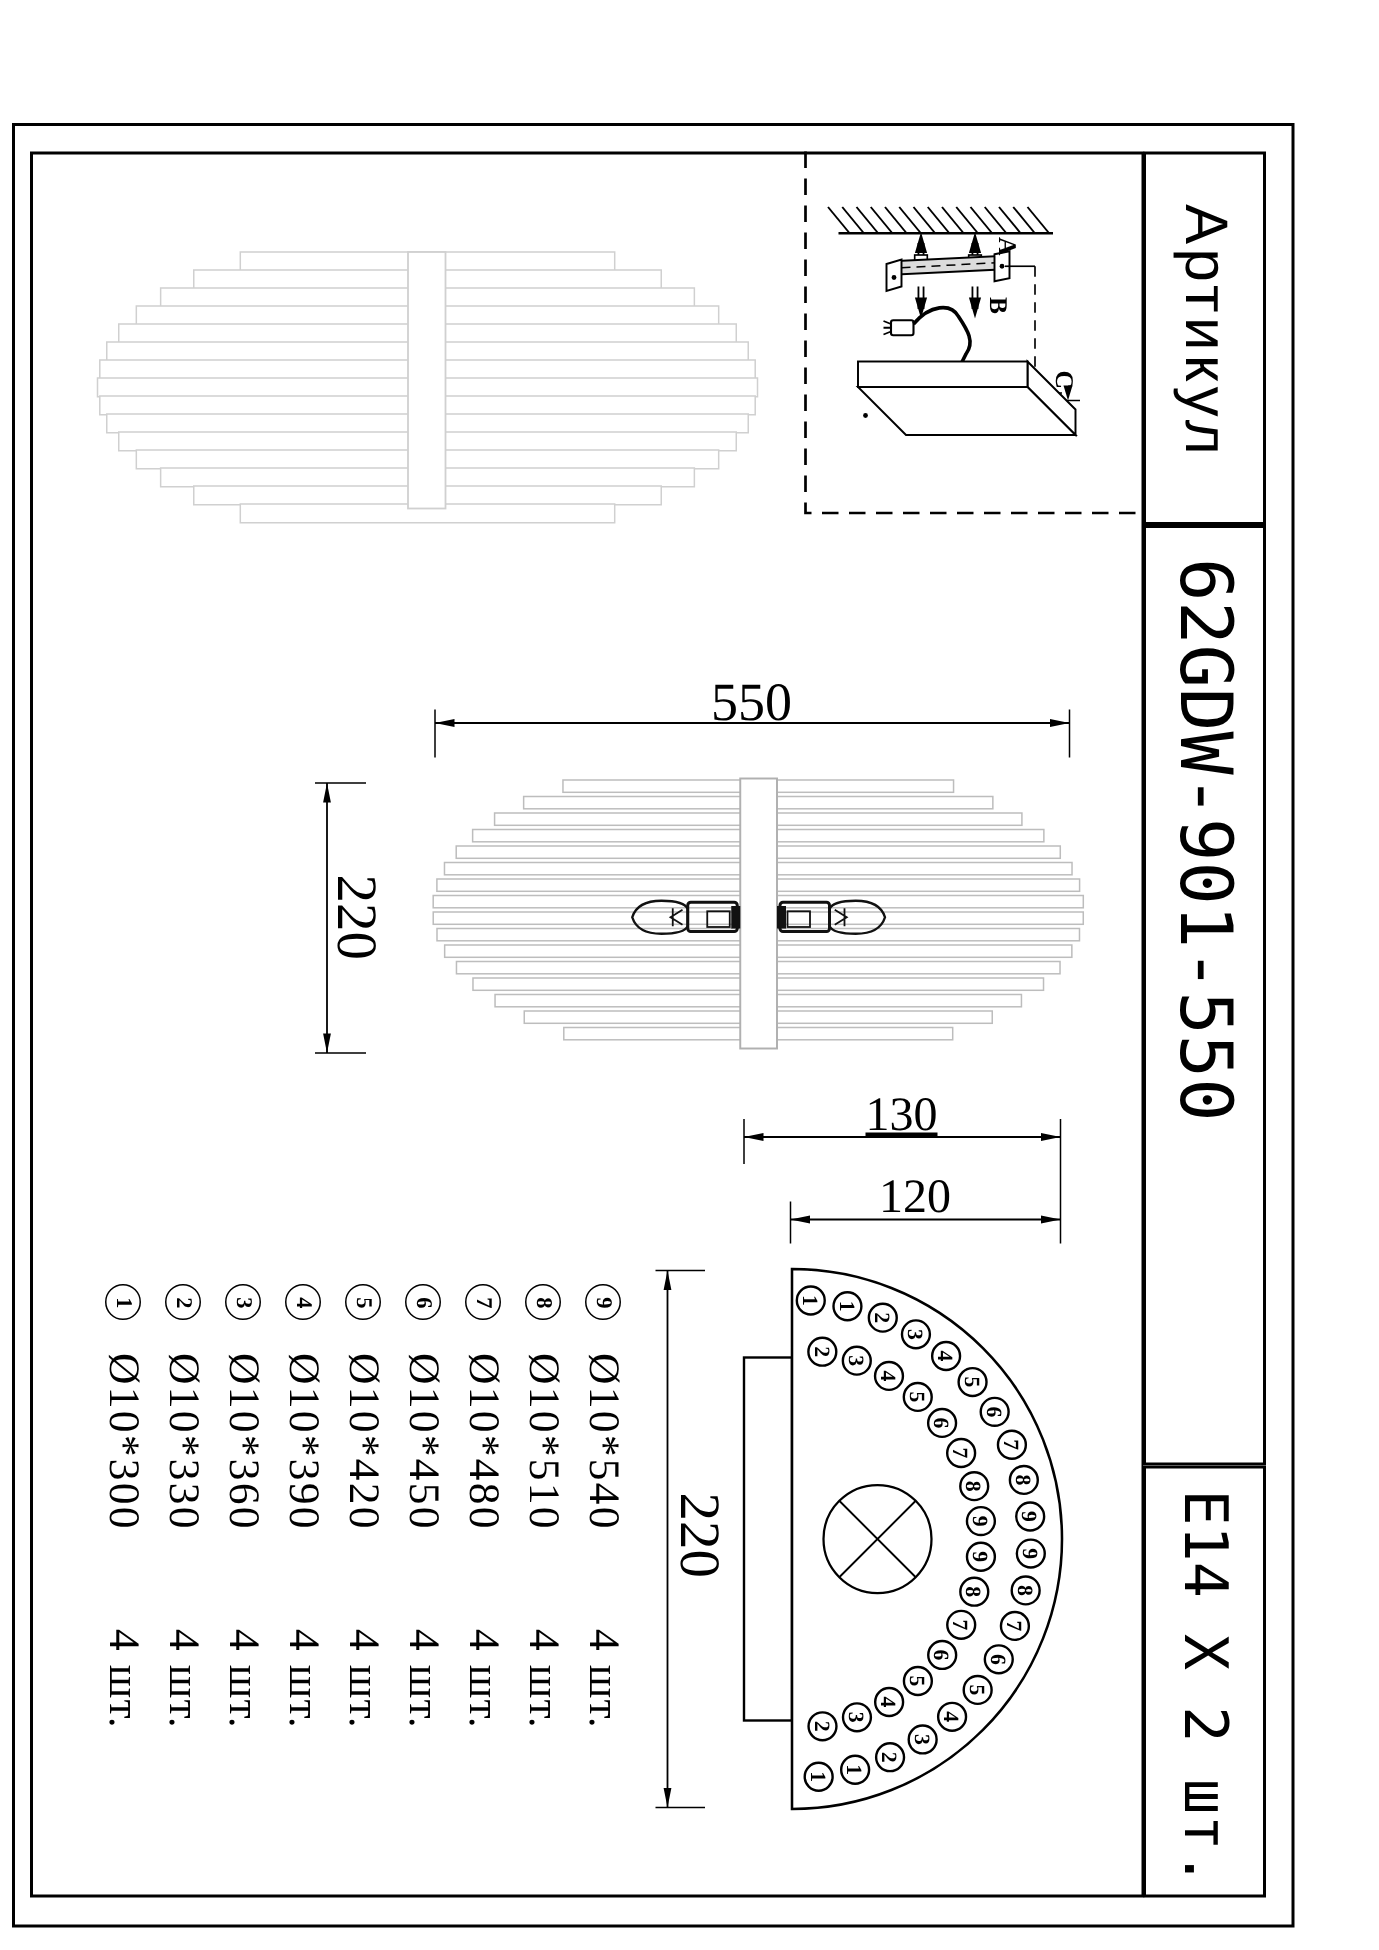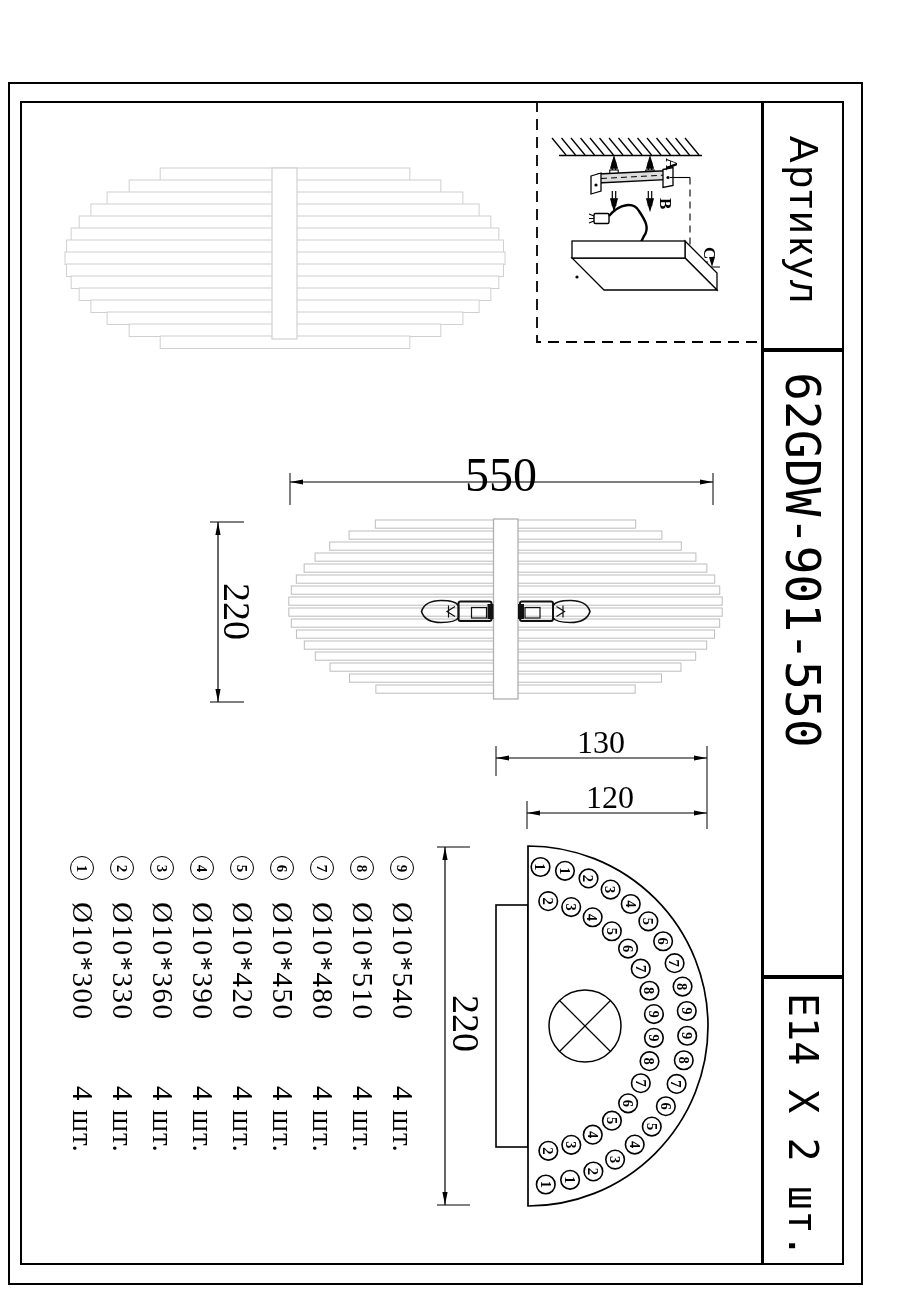--- a/index.html
+++ b/index.html
@@ -12,22 +12,22 @@
   .p1{top:101px;height:249px;}
   .p2{top:350px;height:627px;}
   .p3{top:977px;height:288px;}
   svg.draw{position:absolute;left:0;top:0;}
   .vwrap{position:absolute;text-align:center;}
   .vtext{writing-mode:vertical-rl;text-orientation:mixed;display:inline-block;white-space:nowrap;}
   .f-art{font-family:"Liberation Sans",sans-serif;font-size:40px;letter-spacing:3px;color:#000;}
   .f-num{font-family:"DejaVu Sans Mono",monospace;font-size:48px;color:#000;}
   .f-sock{font-family:"DejaVu Sans Mono",monospace;font-size:40px;color:#000;}
   .dim-h{position:absolute;font-family:"Liberation Serif","DejaVu Serif",serif;color:#000;text-align:center;}
-  .dim-550{left:441px;top:447px;width:120px;font-size:48px;}
-  .dim-130{left:561px;top:724px;width:80px;font-size:32px;}
+  .dim-550{left:441px;top:447px;width:120px;font-size:36px;}
+  .dim-130{left:561px;top:724px;width:80px;font-size:32px;text-decoration:underline;}
   .dim-110{left:570px;top:779px;width:80px;font-size:32px;}
   .dim-v{position:absolute;font-family:"Liberation Serif","DejaVu Serif",serif;color:#000;font-size:38px;}
   .d220side{left:215px;top:583px;}
   .d220sec{left:444px;top:995px;}
   .abc{position:absolute;font-family:"Liberation Serif","DejaVu Serif",serif;font-weight:bold;font-size:17px;color:#000;}
   .parts{position:absolute;left:0;top:0;}
   .pcircle{position:absolute;width:24px;height:24px;border:1.6px solid #000;border-radius:50%;
            box-sizing:border-box;display:flex;align-items:center;justify-content:center;background:#fff;}
   .pcircle span{display:block;transform:rotate(90deg);font-family:"Liberation Serif","DejaVu Serif",serif;
            font-weight:bold;font-size:15px;line-height:1;}

